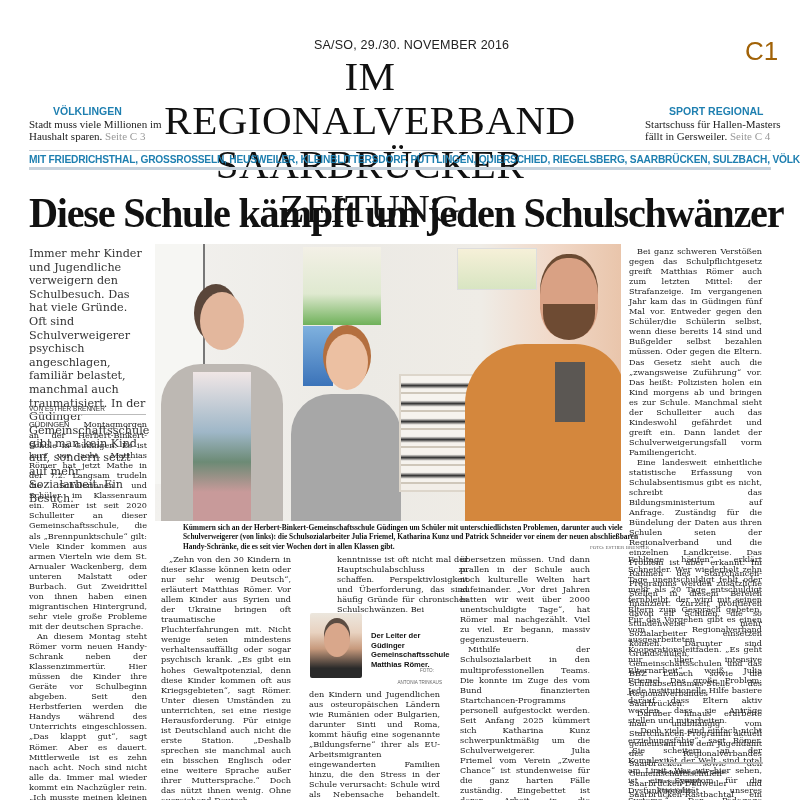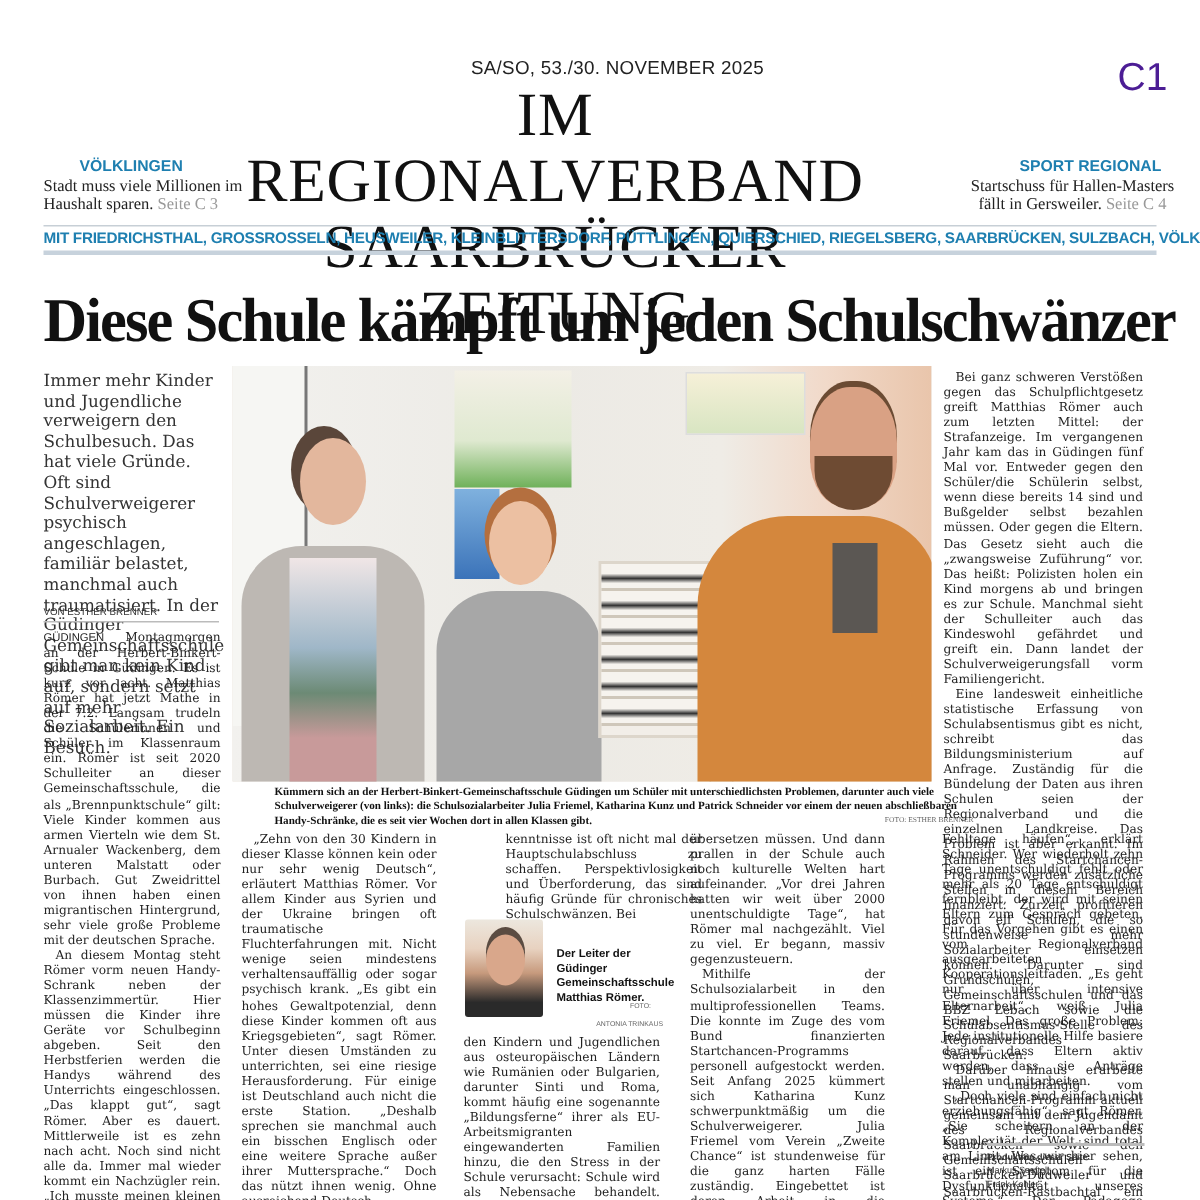--- a/index.html
+++ b/index.html
@@ -1,26 +1,26 @@
 <!DOCTYPE html>
 <html><head>
 <meta charset="utf-8">
 <style>
   * { box-sizing: border-box; margin: 0; padding: 0; }
   html, body { width: 800px; height: 800px; background: #fff; overflow: hidden; }
   body { position: relative; font-family: "DejaVu Serif", serif; color: #1a1a1a; }
 
   .dateline { position: absolute; left: 314px; top: 38px; font-family: "Liberation Sans", sans-serif; font-size: 12.5px; letter-spacing: 0.2px; color: #222; }
-  .page-no { position: absolute; left: 745px; top: 36px; font-family: "Liberation Sans", sans-serif; font-size: 26px; color: #4c1d95; font-weight: 300; }
+  .page-no { position: absolute; left: 745px; top: 36px; font-family: "Liberation Sans", sans-serif; font-size: 26px; color: #a16207; font-weight: 300; }
   .masthead { position: absolute; left: 160px; top: 54px; width: 420px; font-family: "Liberation Serif", serif; font-size: 41px; line-height: 44px; text-align: center; color: #111; letter-spacing: 0.5px; }
   .teaser { position: absolute; top: 105px; width: 140px; font-family: "Liberation Serif", serif; font-size: 11px; line-height: 12.5px; color: #222; }
   .teaser .kicker { font-family: "Liberation Sans", sans-serif; font-weight: bold; font-size: 10.5px; color: #1e7fb0; display: block; margin-left: 24px; }
   .teaser .seite { color: #999; }
   .teaser.left { left: 29px; }
-  .teaser.right { left: 645px; text-align: center; }
+  .teaser.right { left: 645px; }
 
   .regions { position: absolute; left: 29px; top: 150px; width: 742px; height: 20px; border-top: 1px solid #c7cfd6; border-bottom: 3px solid #c7d2dc; font-family: "Liberation Sans", sans-serif; font-weight: bold; font-size: 10.2px; color: #1e7fb0; line-height: 17px; text-align: center; letter-spacing: -0.2px; white-space: nowrap; }
 
   .headline { position: absolute; left: 29px; top: 190px; width: 745px; font-family: "Liberation Serif", serif; font-size: 41.5px; line-height: 46px; letter-spacing: -1.3px; color: #111; transform: scaleX(0.97); transform-origin: left; white-space: nowrap; }
 
   .lead { position: absolute; left: 29px; top: 247px; width: 117px; font-family: "DejaVu Serif", serif; font-size: 11.2px; line-height: 13.6px; color: #333; }
   .byline { position: absolute; left: 29px; top: 405px; width: 117px; border-bottom: 1px solid #bbb; font-family: "Liberation Sans", sans-serif; font-size: 6.5px; padding-bottom: 2px; color: #333; }
 
   .photo { position: absolute; left: 155px; top: 244px; width: 466px; height: 277px; background: #e9e4dc; overflow: hidden; }
   .photo .wall { position: absolute; inset: 0; background: linear-gradient(90deg, #f2f1ee 0%, #eceae5 45%, #efece6 70%, #f1d9c9 85%, #e9c5ab 100%); }
@@ -61,21 +61,21 @@
   .inset-caption { position: absolute; left: 371px; top: 631px; width: 70px; font-family: "Liberation Sans", sans-serif; font-size: 7.6px; line-height: 9.5px; color: #111; font-weight: 600; }
   .inset-credit { position: absolute; left: 360px; top: 680px; width: 82px; text-align: right; font-family: "Liberation Sans", sans-serif; font-size: 4.6px; color: #666; }
   .inset-foto { position: absolute; left: 420px; top: 668px; font-family: "Liberation Sans", sans-serif; font-size: 4.6px; color: #666; }
 
   .production { position: absolute; left: 658px; top: 762px; width: 105px; border-top: 2px solid #bbb; padding-top: 4px; font-family: "Liberation Sans", sans-serif; font-size: 6px; line-height: 9px; color: #333; }
   .production .title { font-weight: bold; }
 </style>
 </head>
 <body>
 
-<div class="dateline">SA/SO, 53./30. NOVEMBER 2025</div>
+<div class="dateline">SA/SO, 29./30. NOVEMBER 2016</div>
 <div class="page-no">C1</div>
 <div class="masthead">
   <div>IM REGIONALVERBAND</div>
   <div>SAARBRÜCKER ZEITUNG</div>
 </div>
 
 <div class="teaser left">
   <span class="kicker">VÖLKLINGEN</span>
   <span>Stadt muss viele Millionen im Haushalt sparen.</span>
   <span class="seite">Seite C 3</span>

